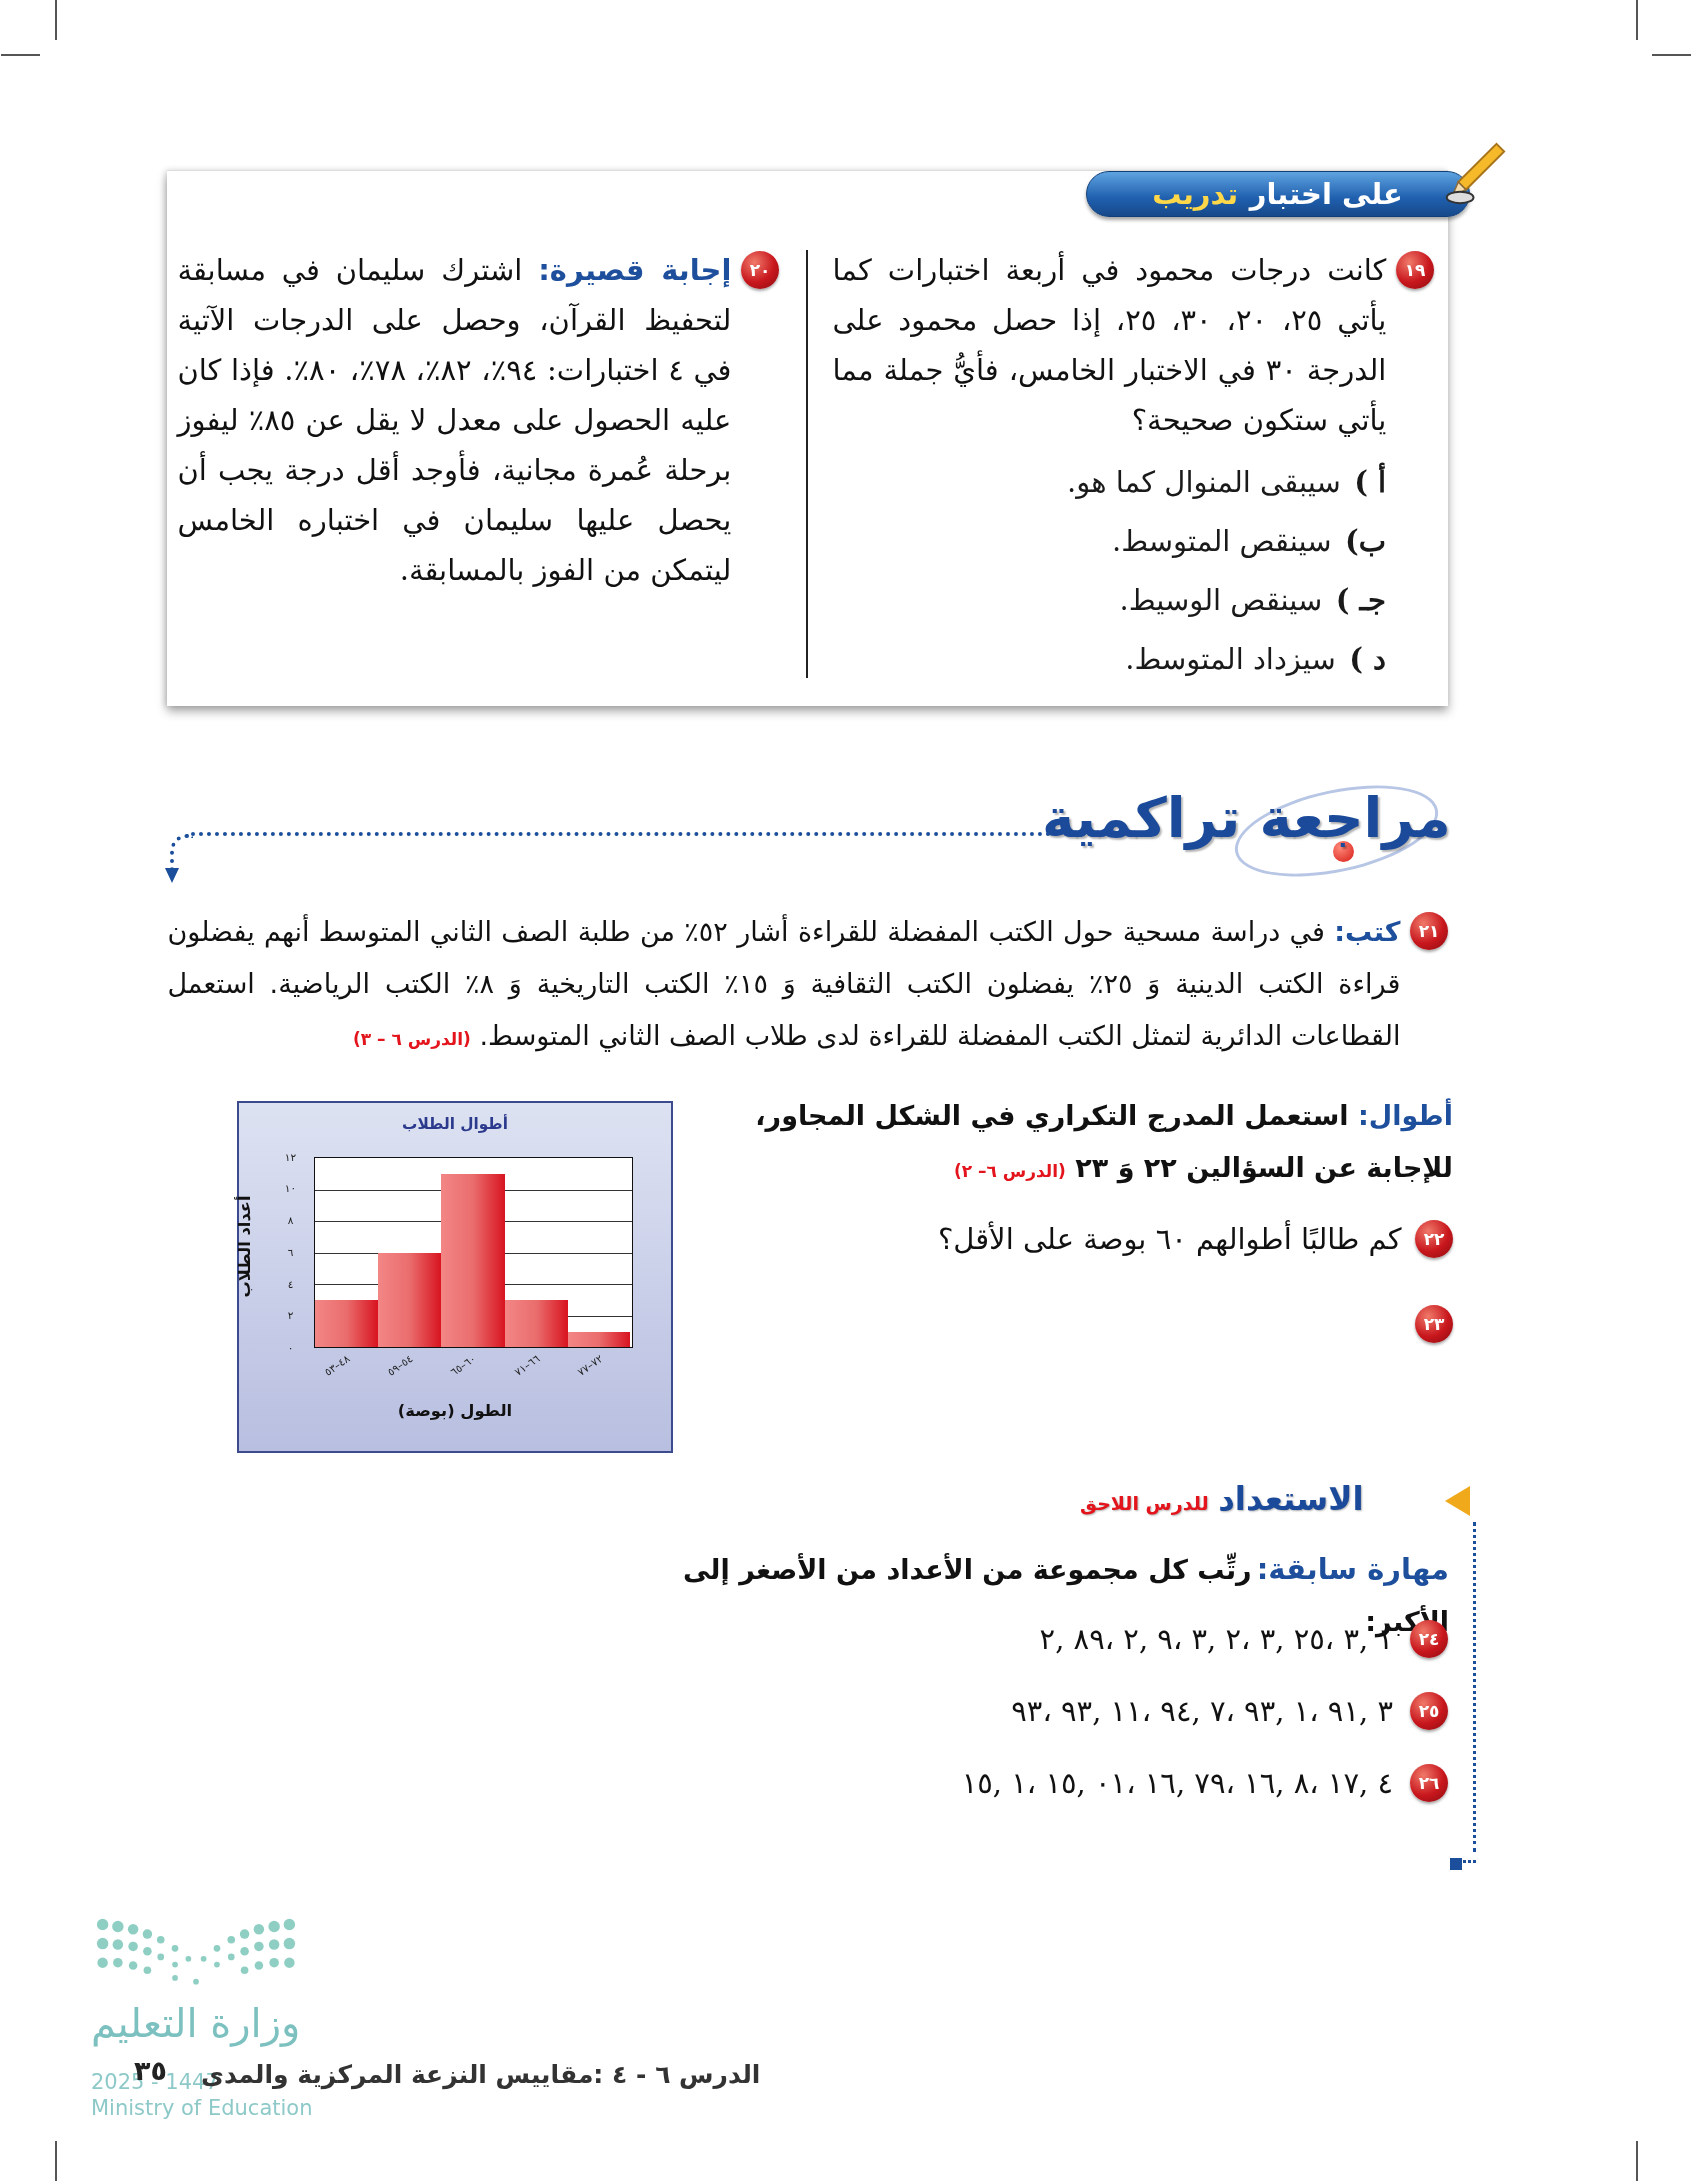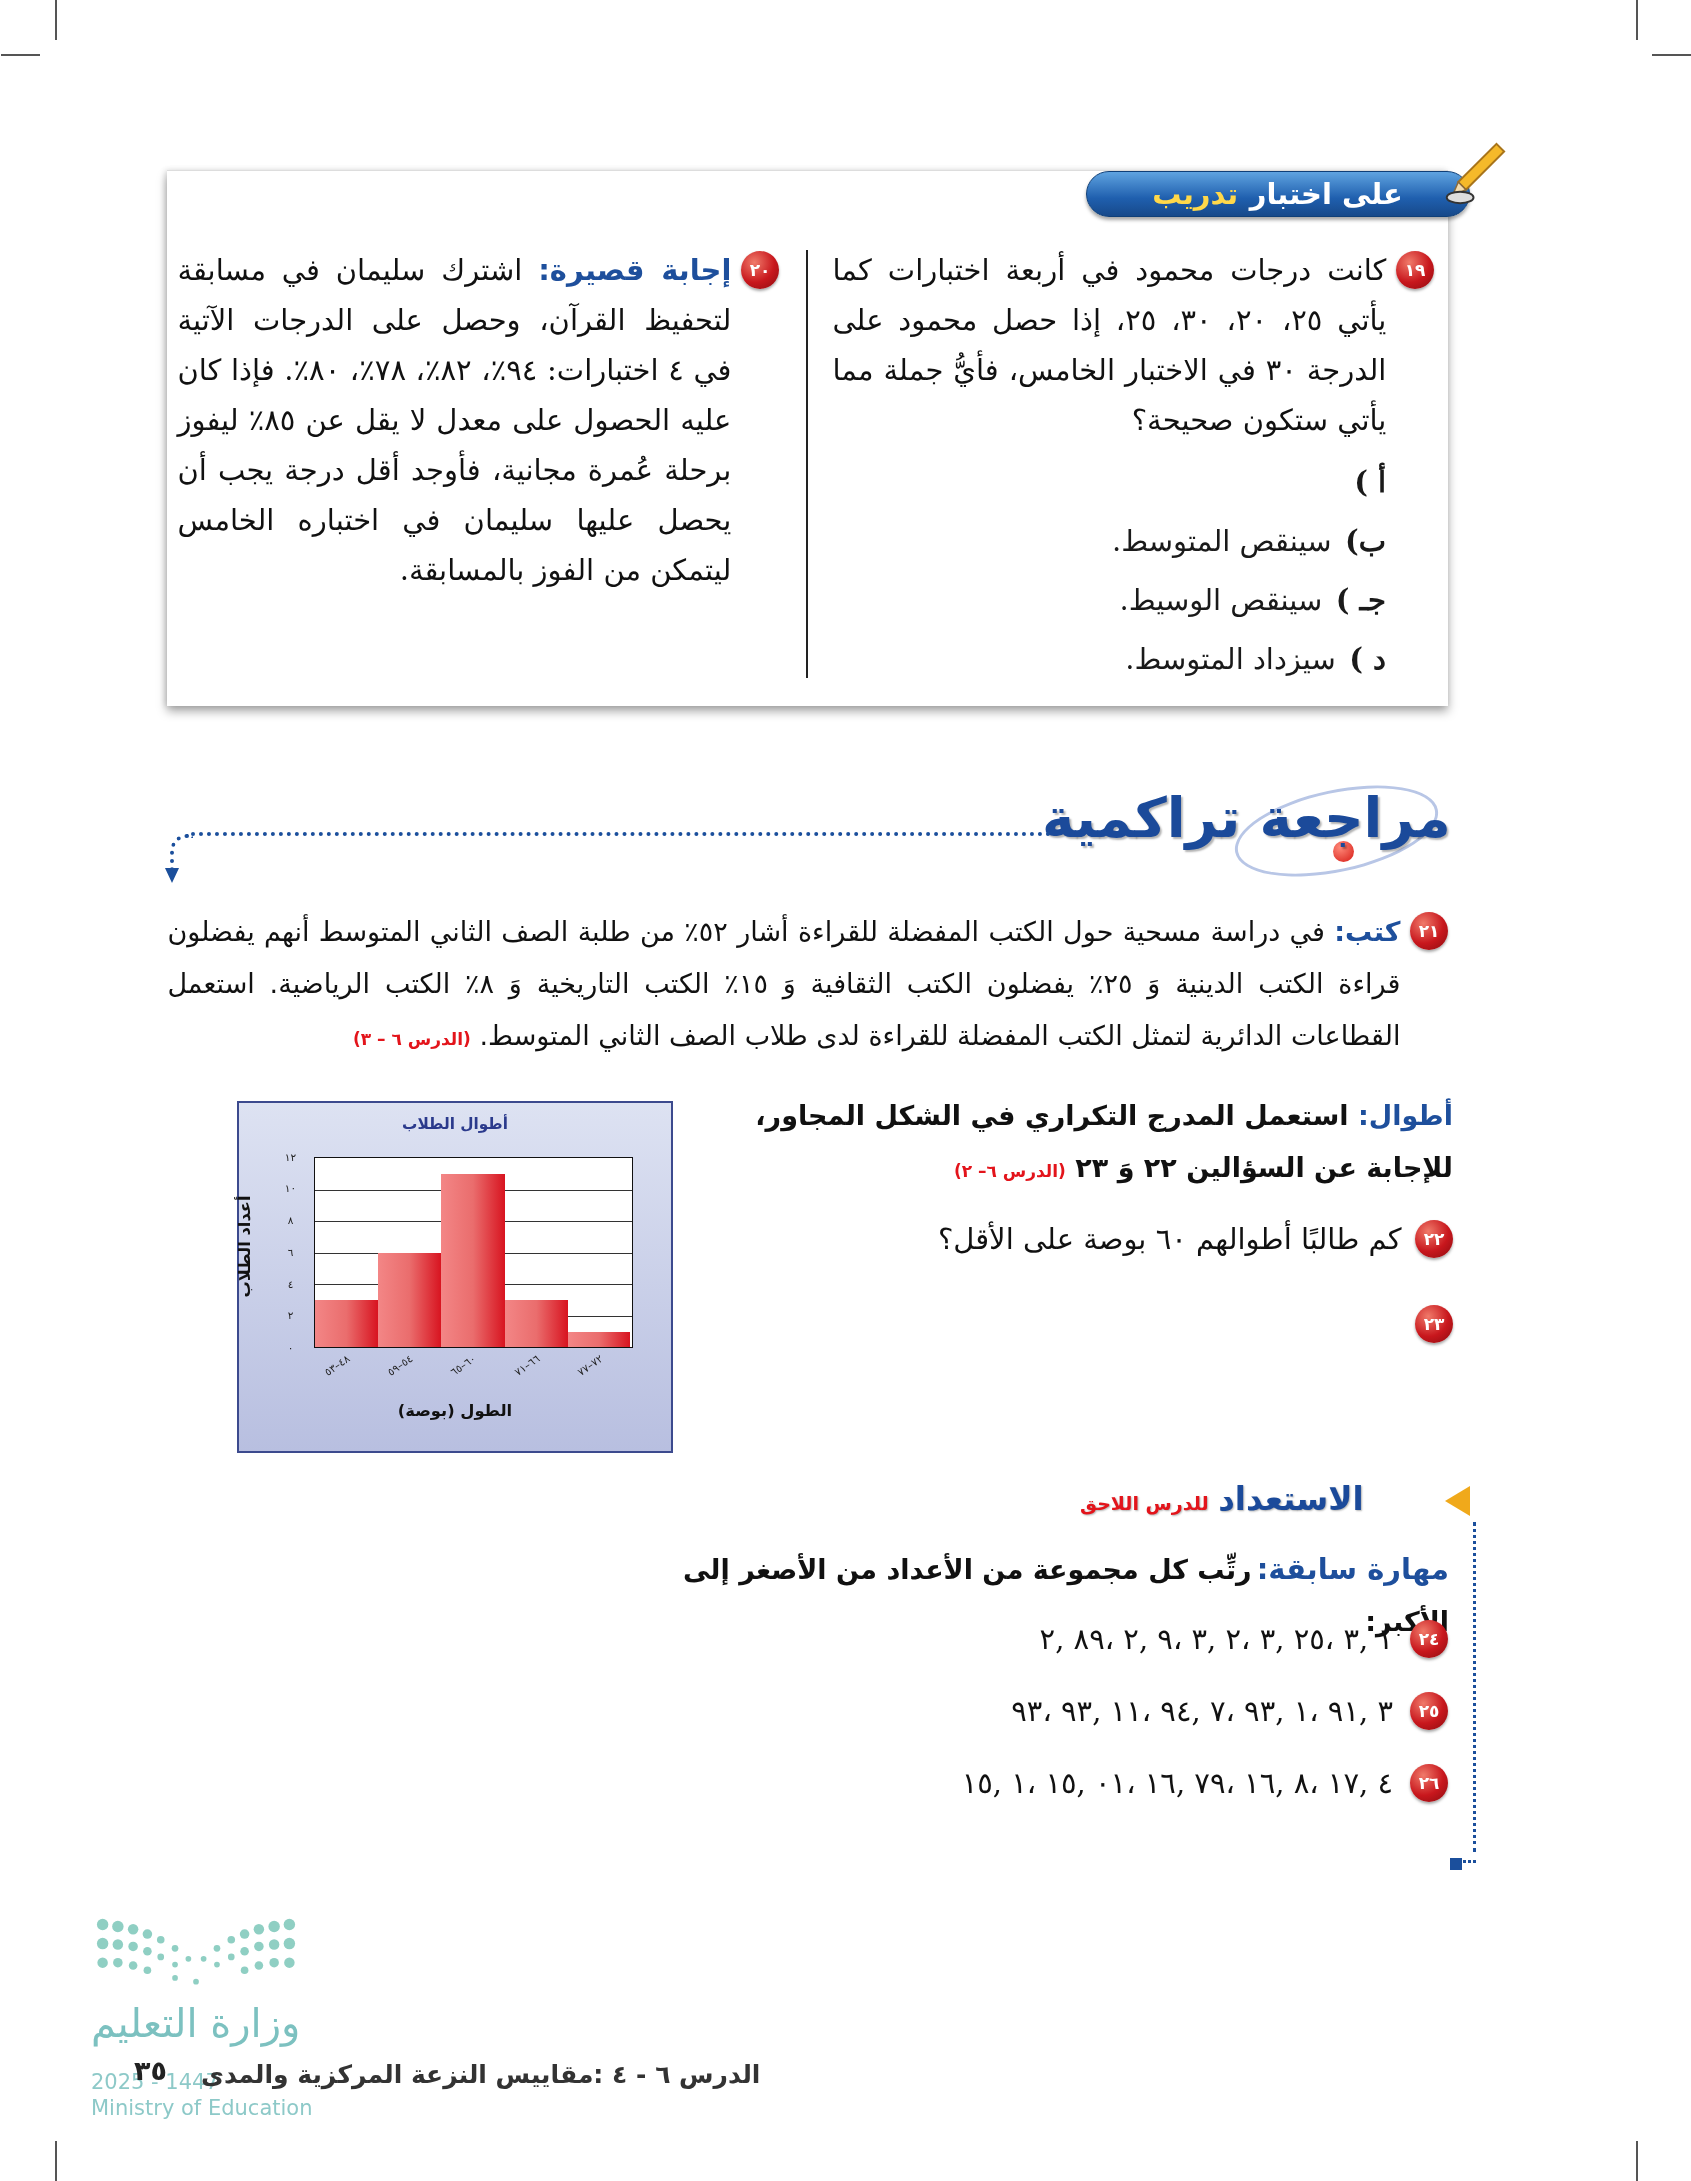--- a/index.html
+++ b/index.html
@@ -100,20 +100,21 @@
 <div class="vdivider"></div>
 
 <div class="abs" style="left:832px; top:245px; width:602px; direction:rtl;">
   <div style="display:flex; gap:9.6px; align-items:flex-start;">
     <span class="num-badge" style="margin-top:5.7px;">١٩</span>
     <div class="q-text" style="width:554px;">كانت درجات محمود في أربعة اختبارات كما يأتي ٢٥، ٢٠، ٣٠، ٢٥، إذا حصل محمود على الدرجة ٣٠ في الاختبار الخامس، فأيُّ جملة مما يأتي ستكون صحيحة؟</div>
   </div>
   <div style="margin-top:7.6px; padding-right:48px;">
     <div class="choice">
       <span class="letter">أ )</span>
+      <span>سيبقى المنوال كما هو.</span>
     </div>
     <div class="choice">
       <span class="letter">ب)</span>
       <span>سينقص المتوسط.</span>
     </div>
     <div class="choice">
       <span class="letter">جـ )</span>
       <span>سينقص الوسيط.</span>
     </div>
     <div class="choice">

